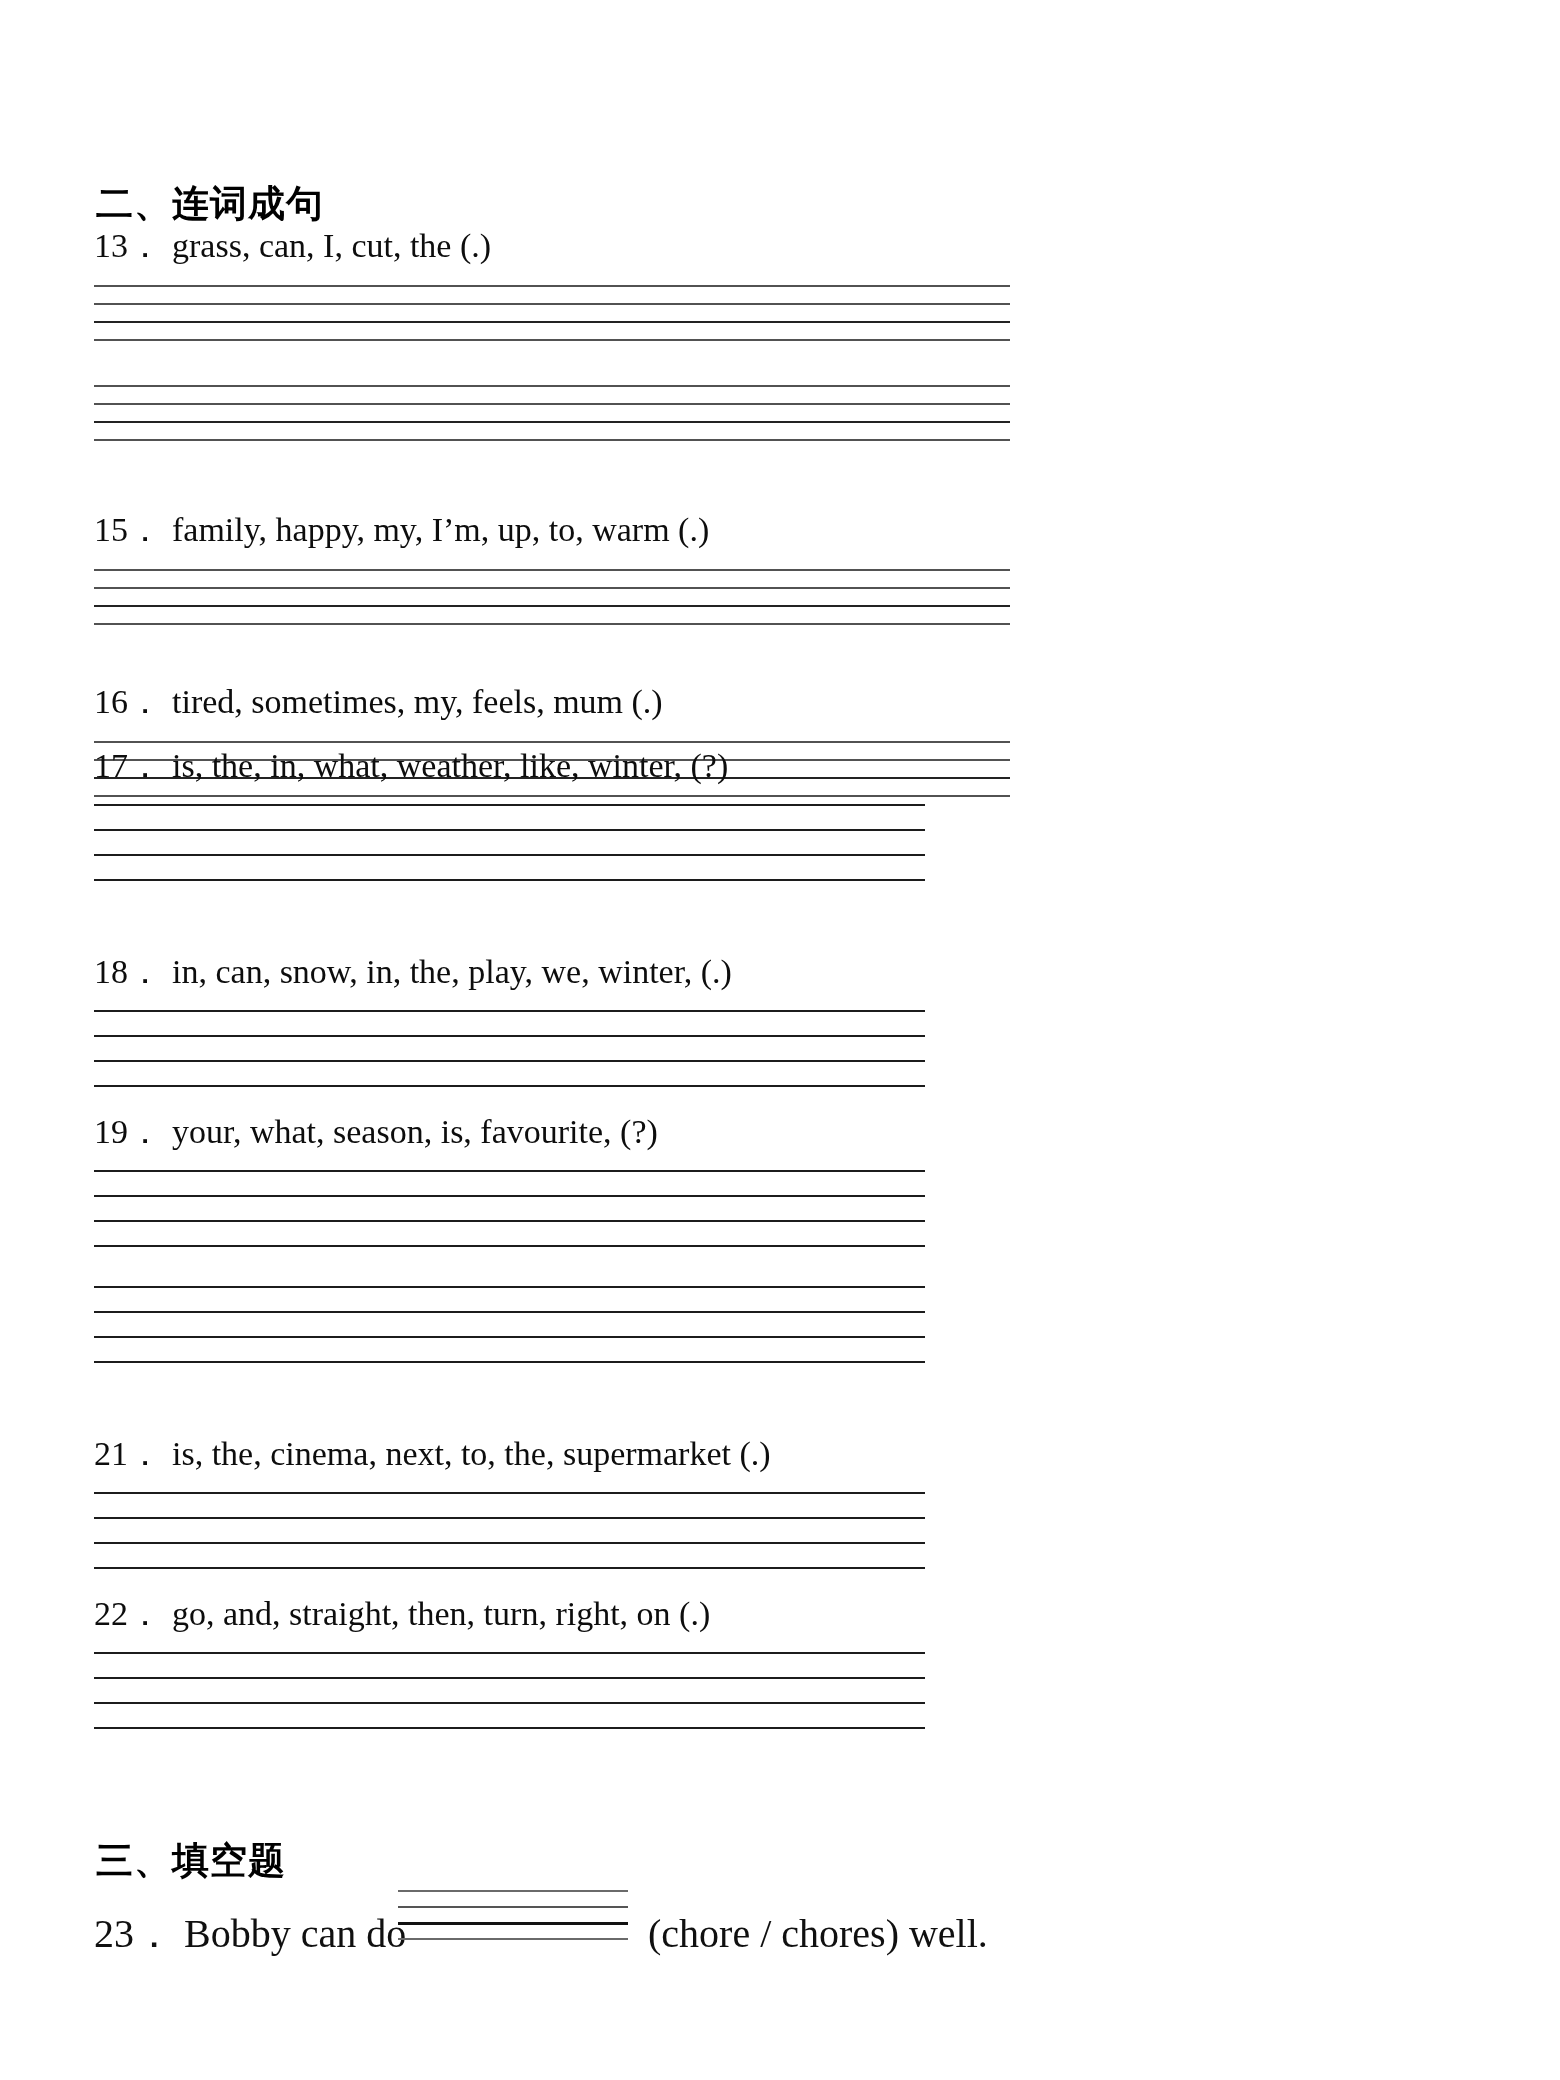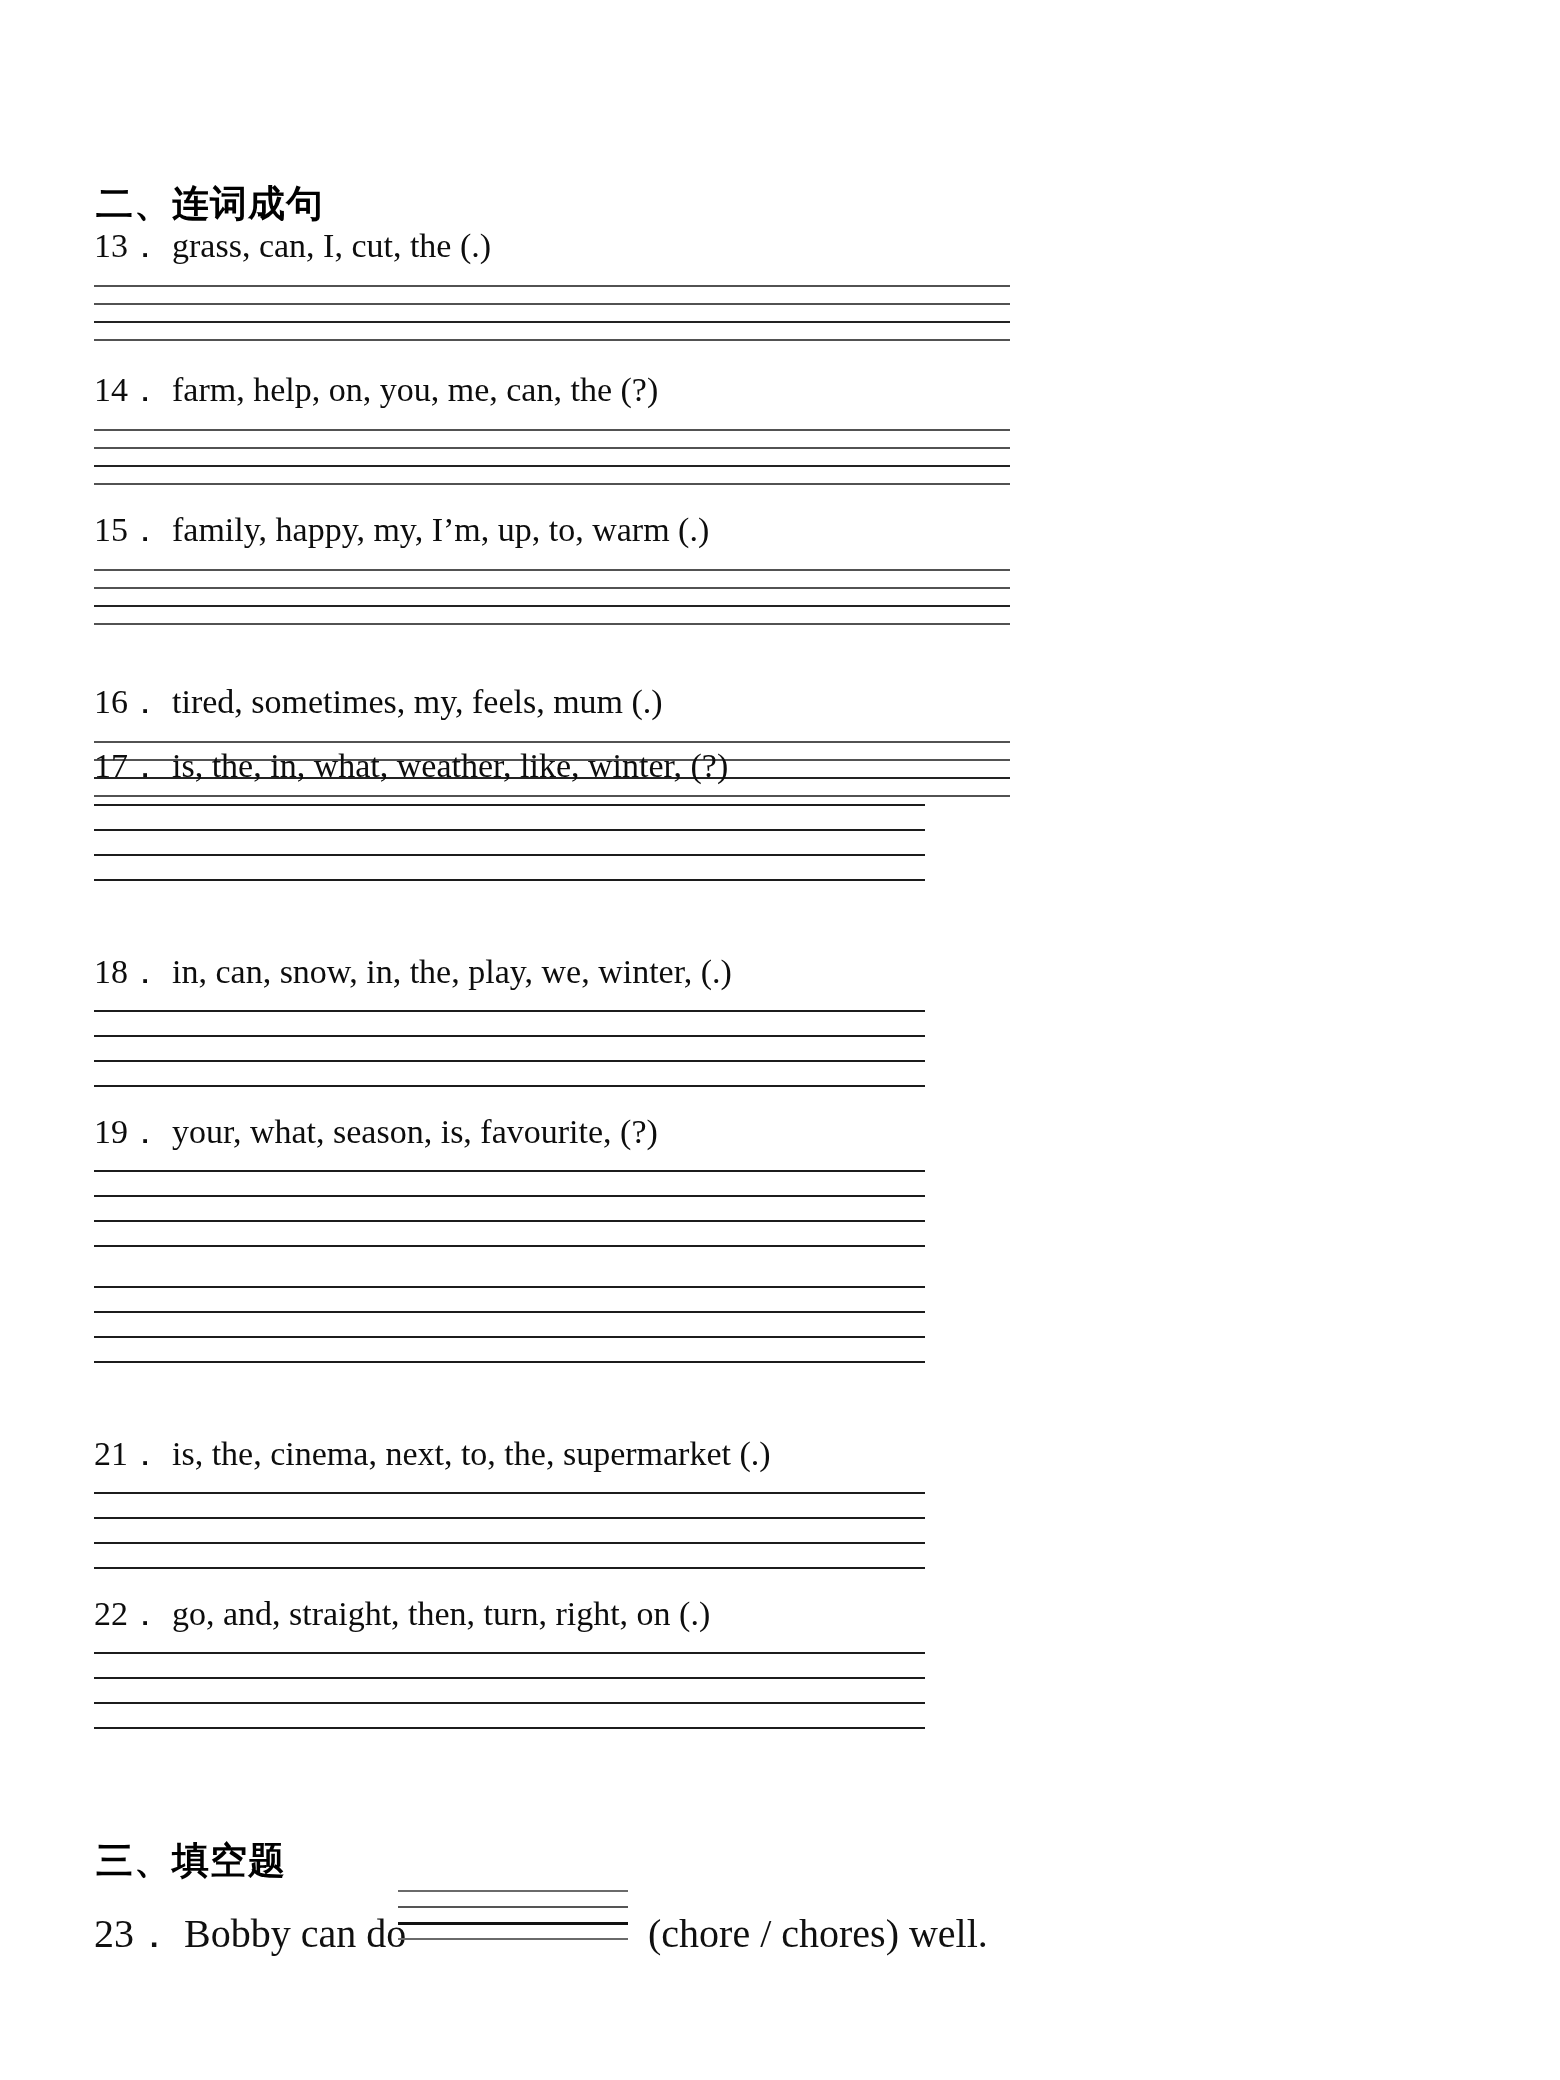--- a/index.html
+++ b/index.html
@@ -45,23 +45,20 @@
     </div>
     <div class="lines long">
       <div class="ln"></div>
       <div class="ln"></div>
       <div class="ln"></div>
       <div class="ln"></div>
     </div>
   </div>
 
   <div class="item" style="top:368px;">
-    <div class="q">
-      <span class="num">14．</span><span>farm, help, on, you, me, can, the (?)</span>
-    </div>
     <div class="lines long">
       <div class="ln"></div>
       <div class="ln"></div>
       <div class="ln"></div>
       <div class="ln"></div>
     </div>
   </div>
 
   <div class="item" style="top:508px;">
     <div class="q">

